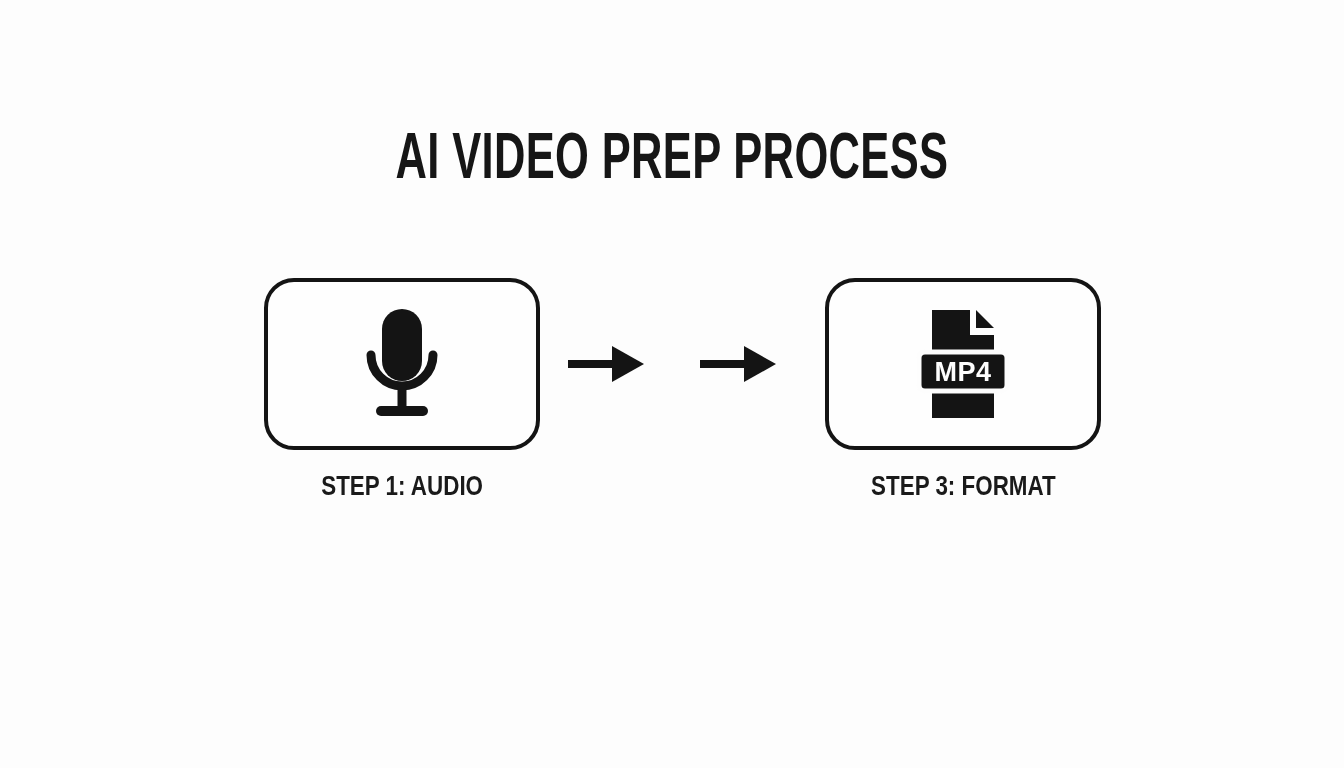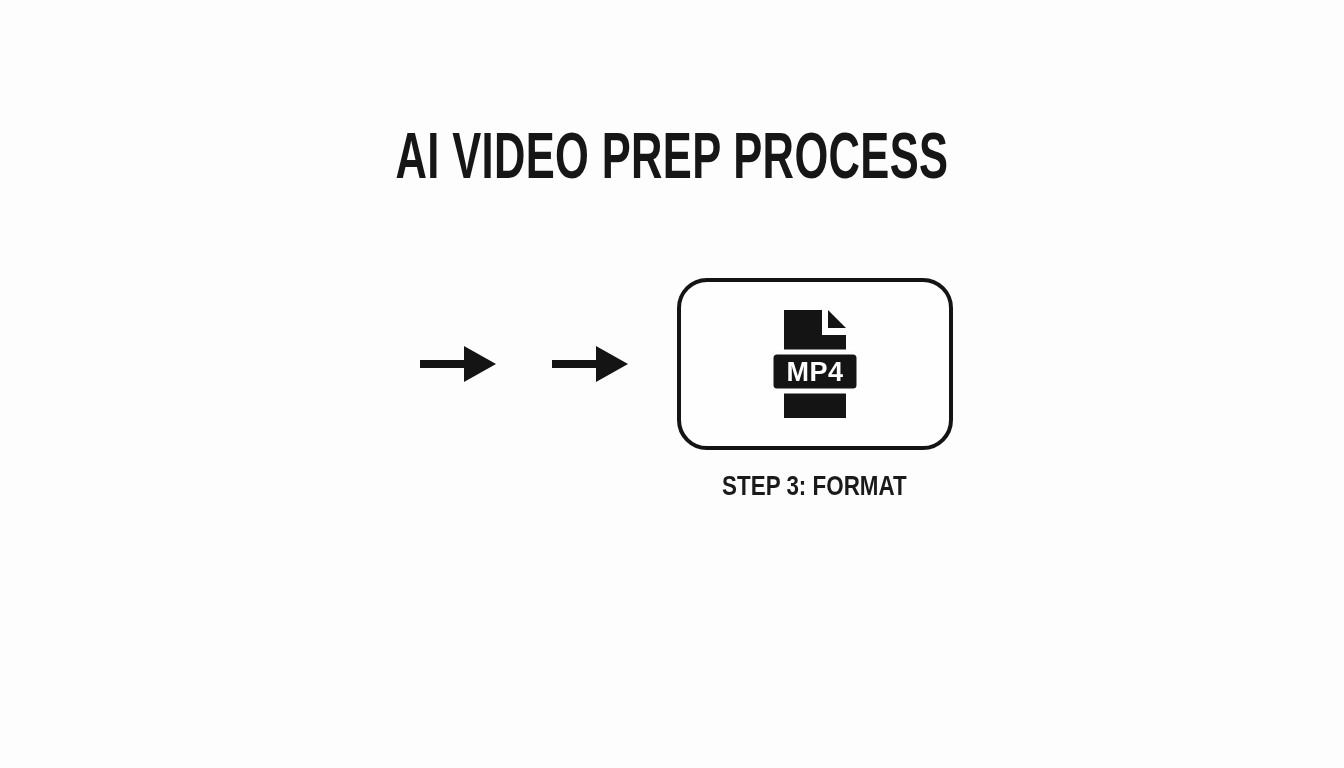--- a/index.html
+++ b/index.html
@@ -81,20 +81,31 @@
 </style>
 </head>
 <body>
 
 <div class="canvas">
 
   <h1 class="title">AI VIDEO PREP PROCESS</h1>
 
   <div class="flow">
 
+    <section class="step">
+      <div class="box">
+        <svg width="72" height="112" viewBox="0 0 72 110">
+          <rect class="ink" x="16" y="0" width="40" height="72" rx="20"></rect>
+          <path d="M5 46 A31 31 0 0 0 67 46" fill="none" stroke="#141414" stroke-width="9" stroke-linecap="round"></path>
+          <line x1="36" y1="78" x2="36" y2="97" stroke="#141414" stroke-width="9" stroke-linecap="round"></line>
+          <line x1="15" y1="102" x2="57" y2="102" stroke="#141414" stroke-width="10" stroke-linecap="round"></line>
+        </svg>
+      </div>
+      <div class="step-label">STEP 1: AUDIO</div>
+    </section>
 
     <svg class="arrow" width="76" height="40" viewBox="0 0 76 40">
       <rect class="ink" x="0" y="16" width="47" height="8"></rect>
       <polygon class="ink" points="44,2 76,20 44,38"></polygon>
     </svg>
 
 
     <svg class="arrow" width="76" height="40" viewBox="0 0 76 40">
       <rect class="ink" x="0" y="16" width="47" height="8"></rect>
       <polygon class="ink" points="44,2 76,20 44,38"></polygon>

